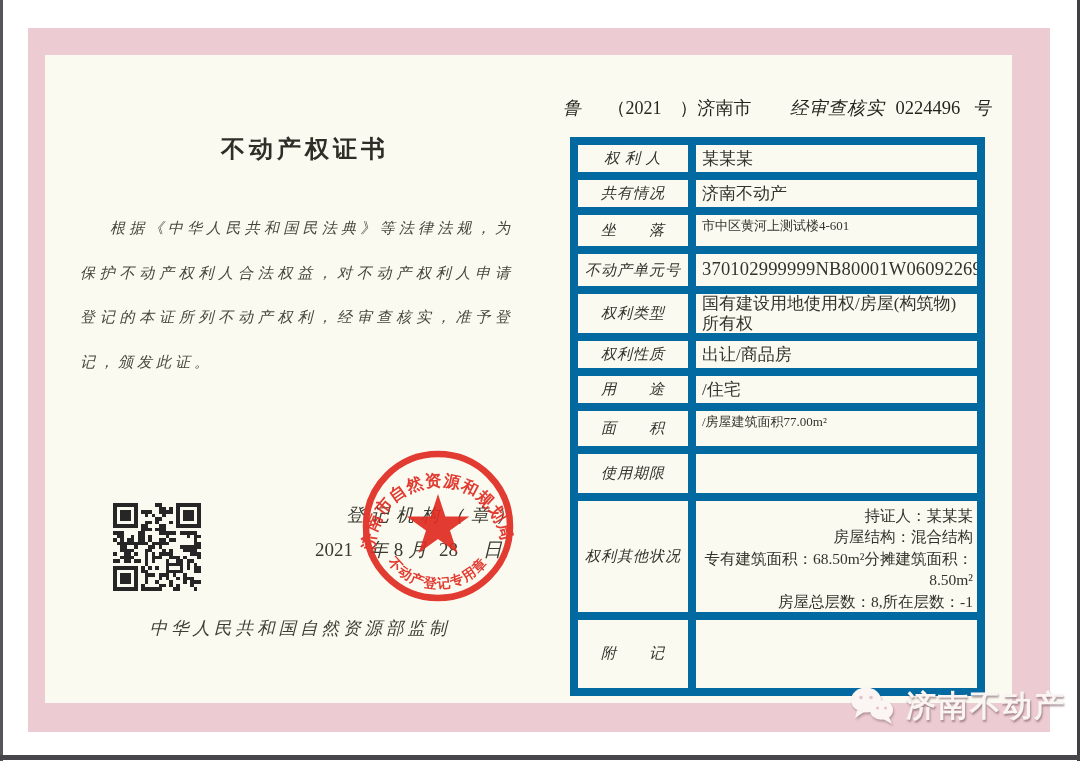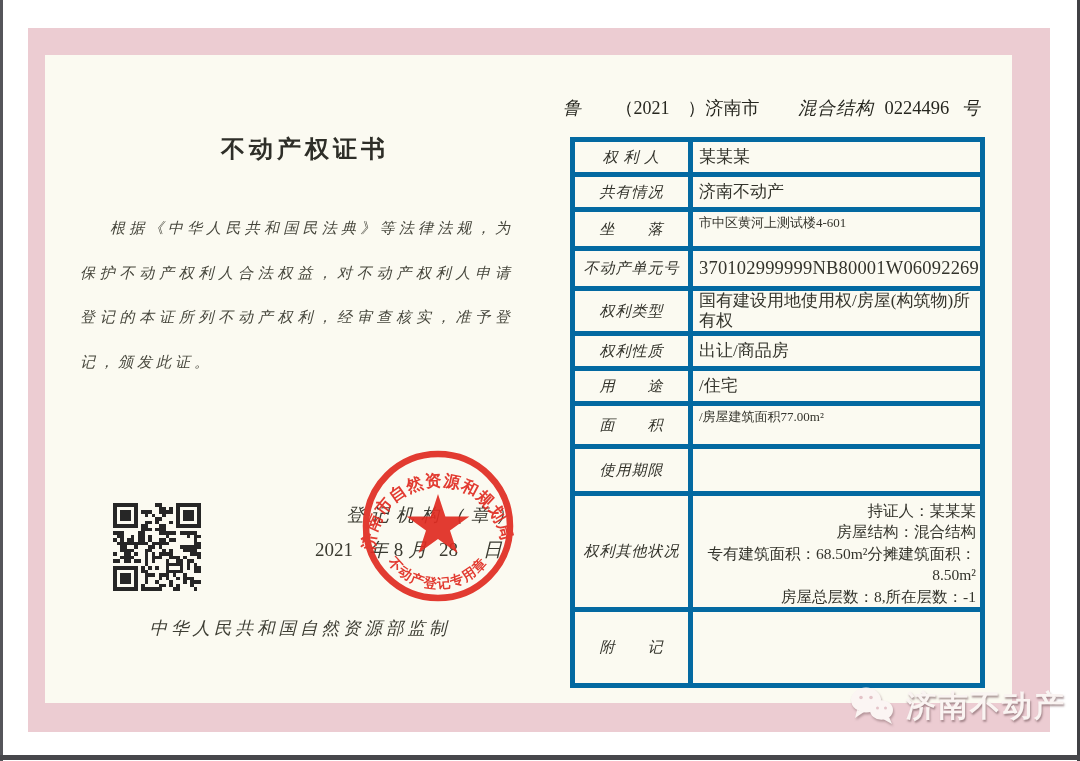--- a/index.html
+++ b/index.html
@@ -51,31 +51,31 @@
     font-size:17.5px;letter-spacing:4px;color:#3e3e34;font-style:italic;
   }
   .seal{position:absolute;left:358px;top:446px;width:160px;height:160px;z-index:2;opacity:.92;}
 
   
   .cert-no-line{
     position:absolute;left:563px;top:96px;width:430px;font-size:18px;color:#26261f;
     white-space:nowrap;
   }
   .cert-no-line .prov{margin-right:22px;font-style:italic;}
-  .cert-no-line .series{margin-right:34px;margin-left:8px;}
+  .cert-no-line .series{margin-right:34px;}
   .cert-no-line .lbl{font-style:italic;letter-spacing:1px;}
   .cert-no-line .num{margin:0 8px 0 6px;font-size:18.5px;}
   .cert-no-line .suf{font-style:italic;}
 
   table.pt{
     position:absolute;left:570px;top:137px;width:415px;
     border-collapse:collapse;table-layout:fixed;
   }
   table.pt td{
-    border:5px solid #0369a1;box-sizing:border-box;
+    border:8px solid #0369a1;box-sizing:border-box;
     color:#33332b;vertical-align:middle;overflow:hidden;
   }
   td.lab{
     width:118px;text-align:center;font-size:15px;letter-spacing:1px;
     color:#3d3d34;font-style:italic;
   }
   td.val{padding:0 4px 0 6px;font-size:17px;line-height:1.15;}
   tr.r1 td{height:35px}  tr.r2 td{height:35px}  tr.r3 td{height:39px}
   tr.r4 td{height:40px}  tr.r5 td{height:45px}  tr.r6 td{height:35px}
   tr.r7 td{height:35px}  tr.r8 td{height:43px}  tr.r9 td{height:47px}
@@ -349,21 +349,21 @@
     <textPath href="#arcBottom" startOffset="0"><tspan>不动产登记专用章</tspan></textPath>
   </text>
   <polygon fill="#e02b21" points="80,48 87.4,70.6 111.4,70.6 92,84.4 99.4,107 80,93 60.6,107 68,84.4 48.6,70.6 72.6,70.6"></polygon>
 </svg>
 
 <div class="ministry-footer">中华人民共和国自然资源部监制</div>
 
 <div class="cert-no-line">
   <span class="prov">鲁</span>
   <span class="series">（2021　）济南市</span>
-  <span class="lbl">混合结构</span>
+  <span class="lbl">经审查核实</span>
   <span class="num">0224496</span>
   <span class="suf">号</span>
 </div>
 
 <table class="pt">
   <tbody>
       <tr class="r1">
         <td class="lab">权 利 人</td>
         <td class="val">某某某</td>
       </tr>

